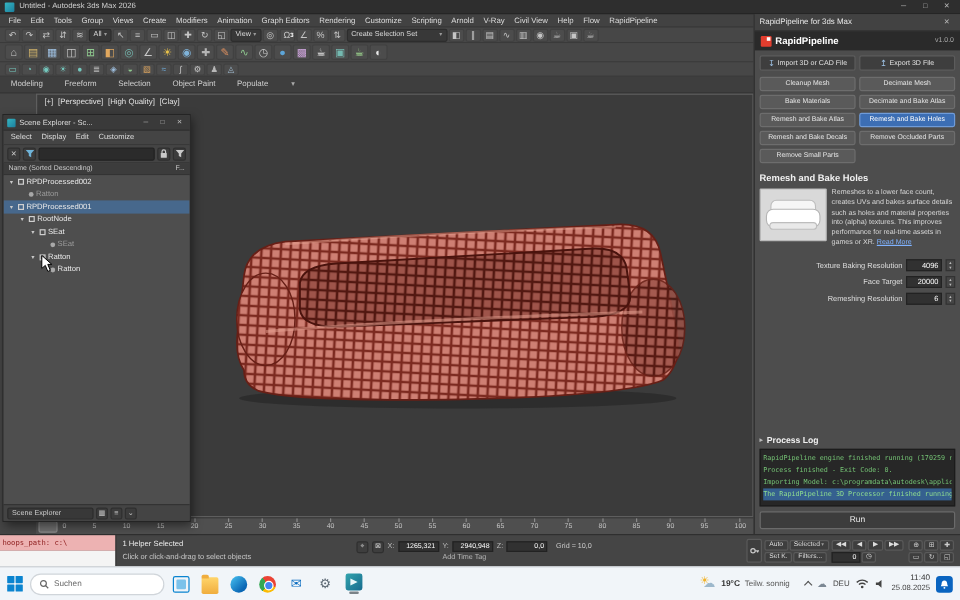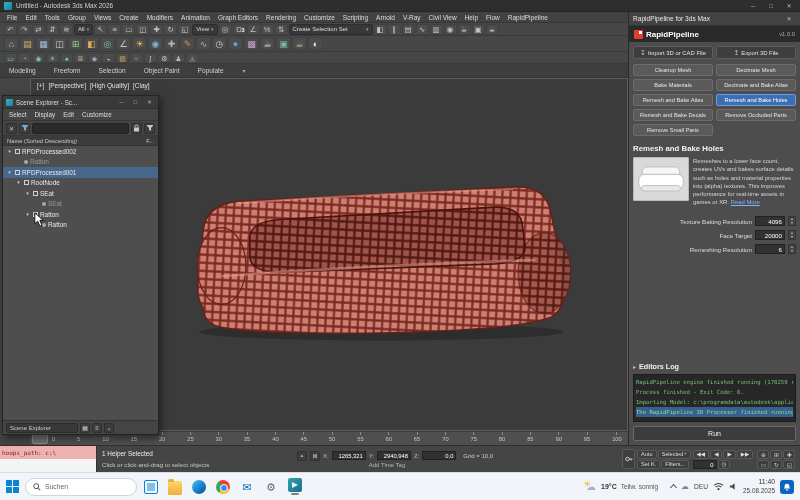--- a/index.html
+++ b/index.html
@@ -574,21 +574,21 @@
             <span class="rp-plabel">Remeshing Resolution</span>
             <span class="rp-field">6</span>
             <span class="rp-spin">
               <i>▴</i>
               <i>▾</i>
             </span>
           </div>
         </div>
       <div id="rp-log-title">
         <span class="dash">▸</span>
-        <span>Editors Log</span>
+        <span>Process Log</span>
       </div>
       <div id="rp-log">
           <div class="rp-logline">RapidPipeline engine finished running (170259 rapid po...</div>
           <div class="rp-logline">Process finished - Exit Code: 0.</div>
           <div class="rp-logline">Importing Model: c:\programdata\autodesk\applicationpl...</div>
           <div class="rp-logline hl">The RapidPipeline 3D Processor finished running successfully</div>
         </div>
       <div id="rp-run">Run</div>
     </div>
   </div>

